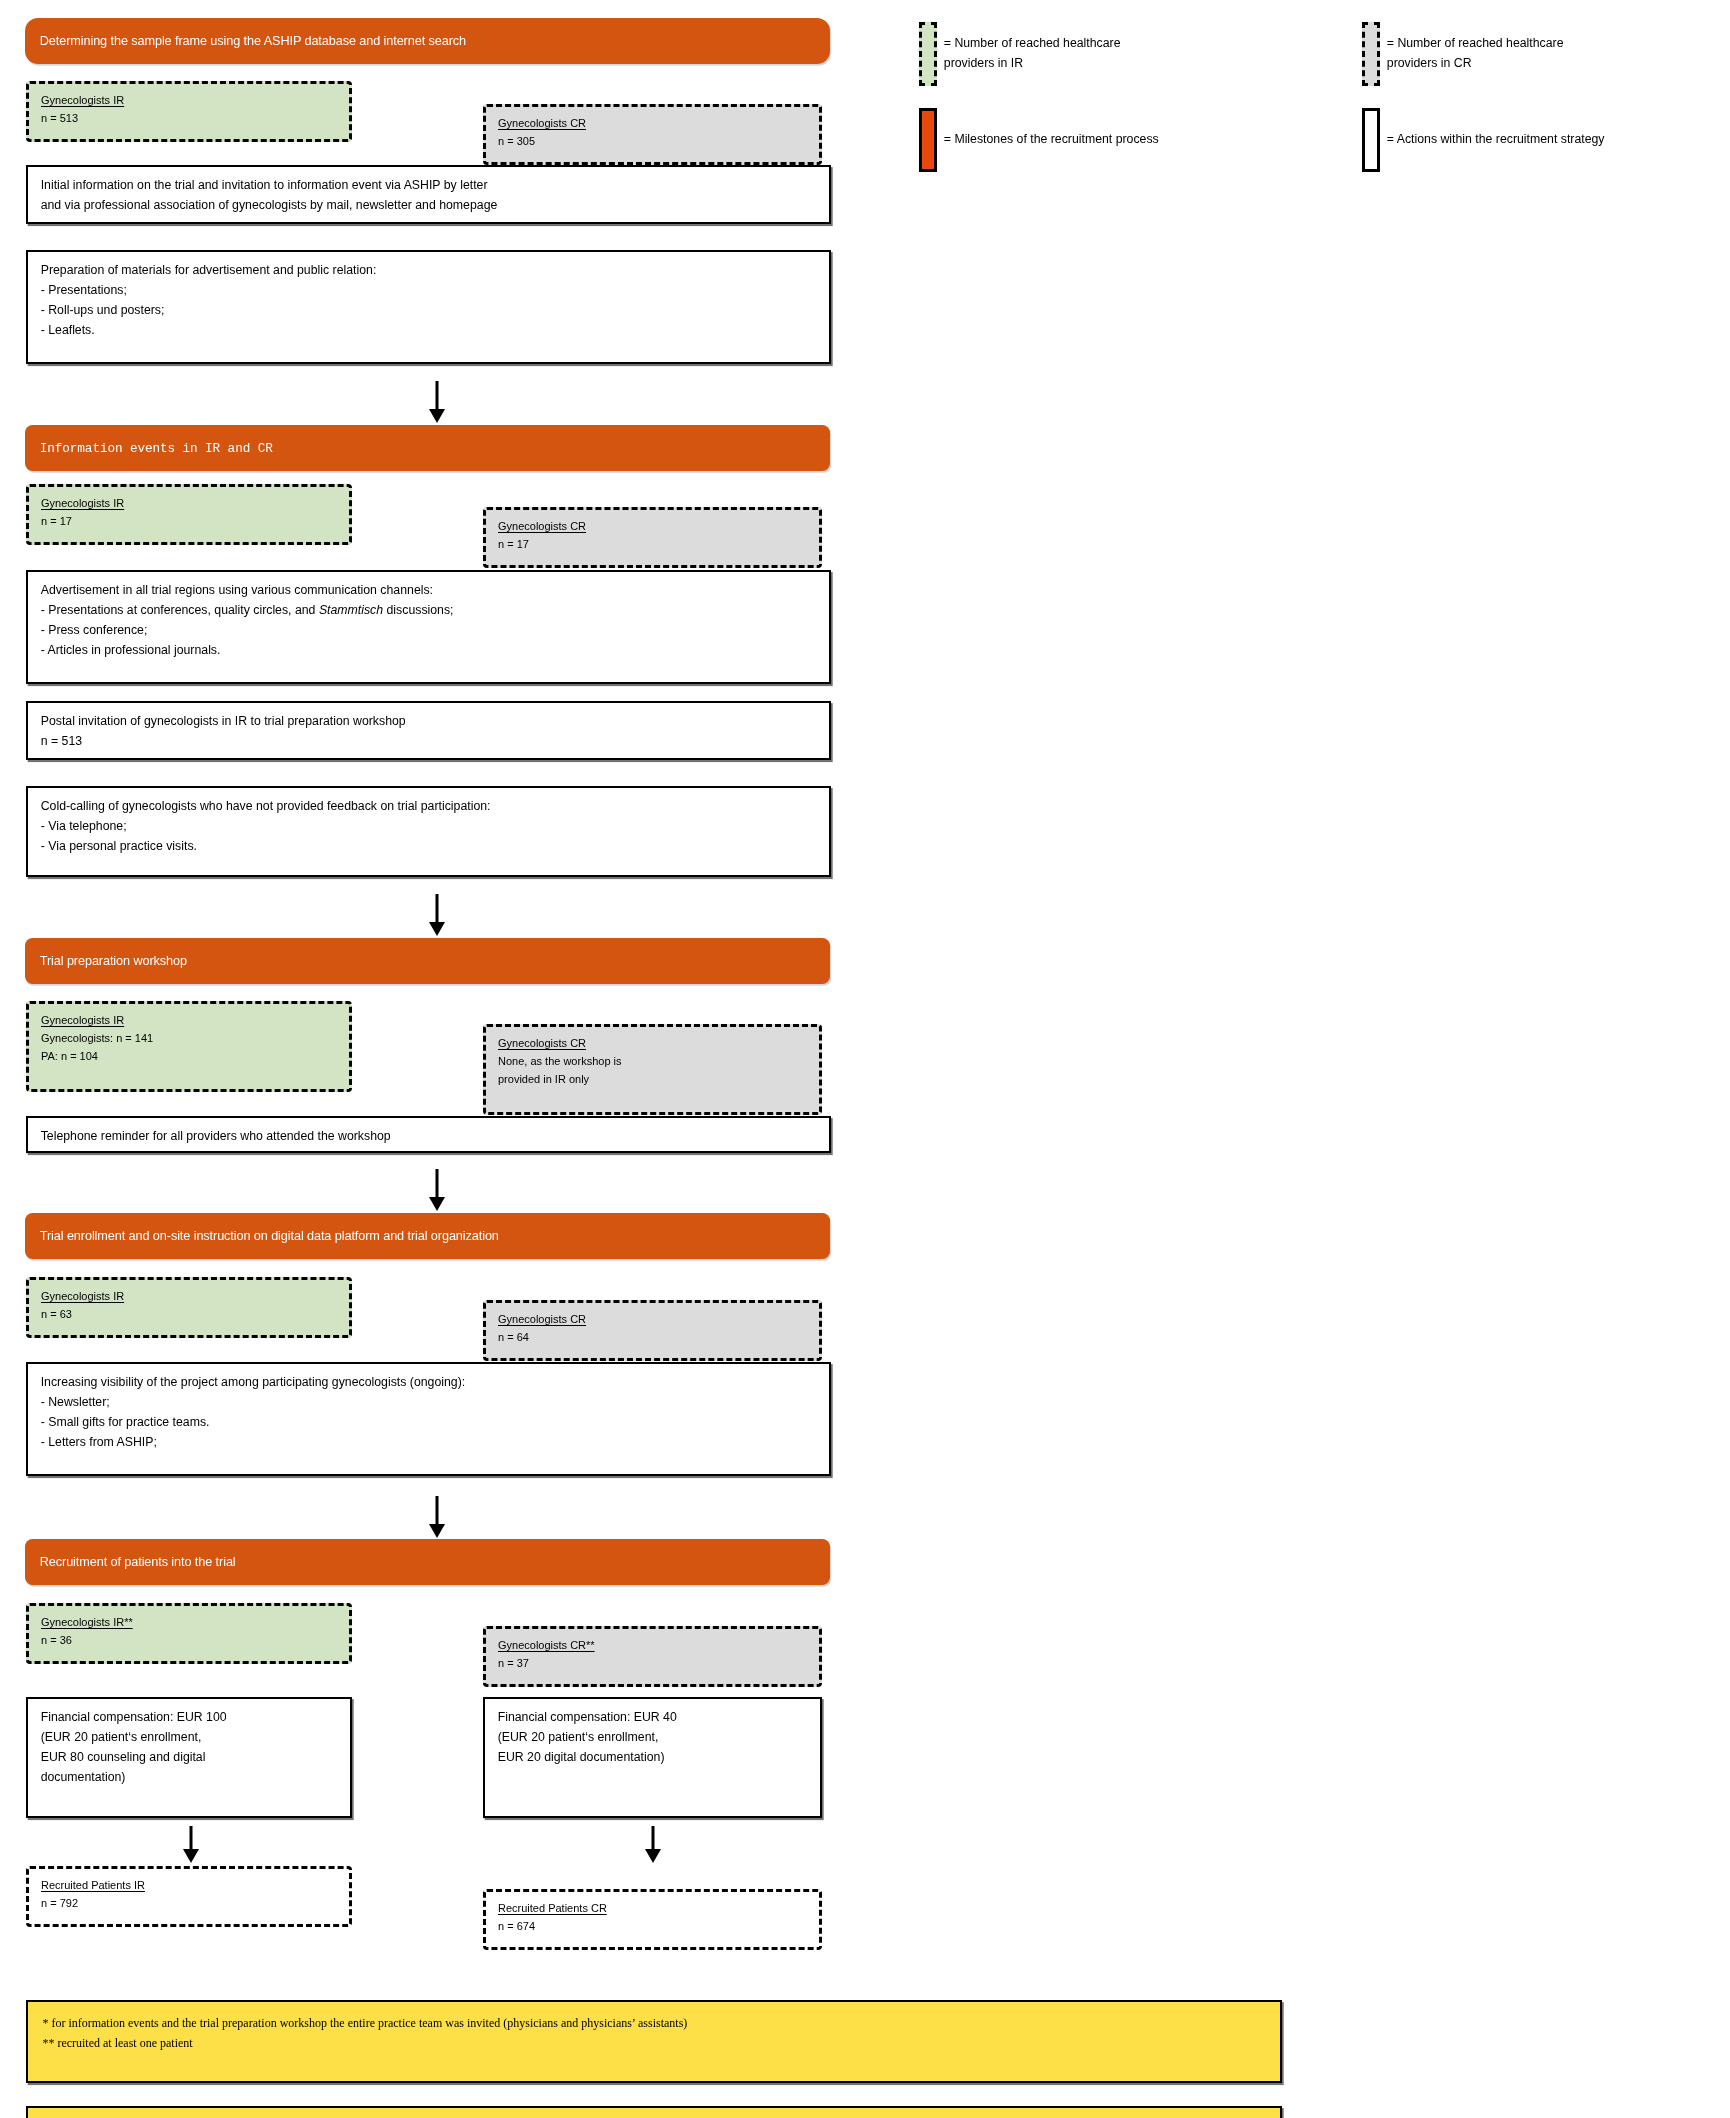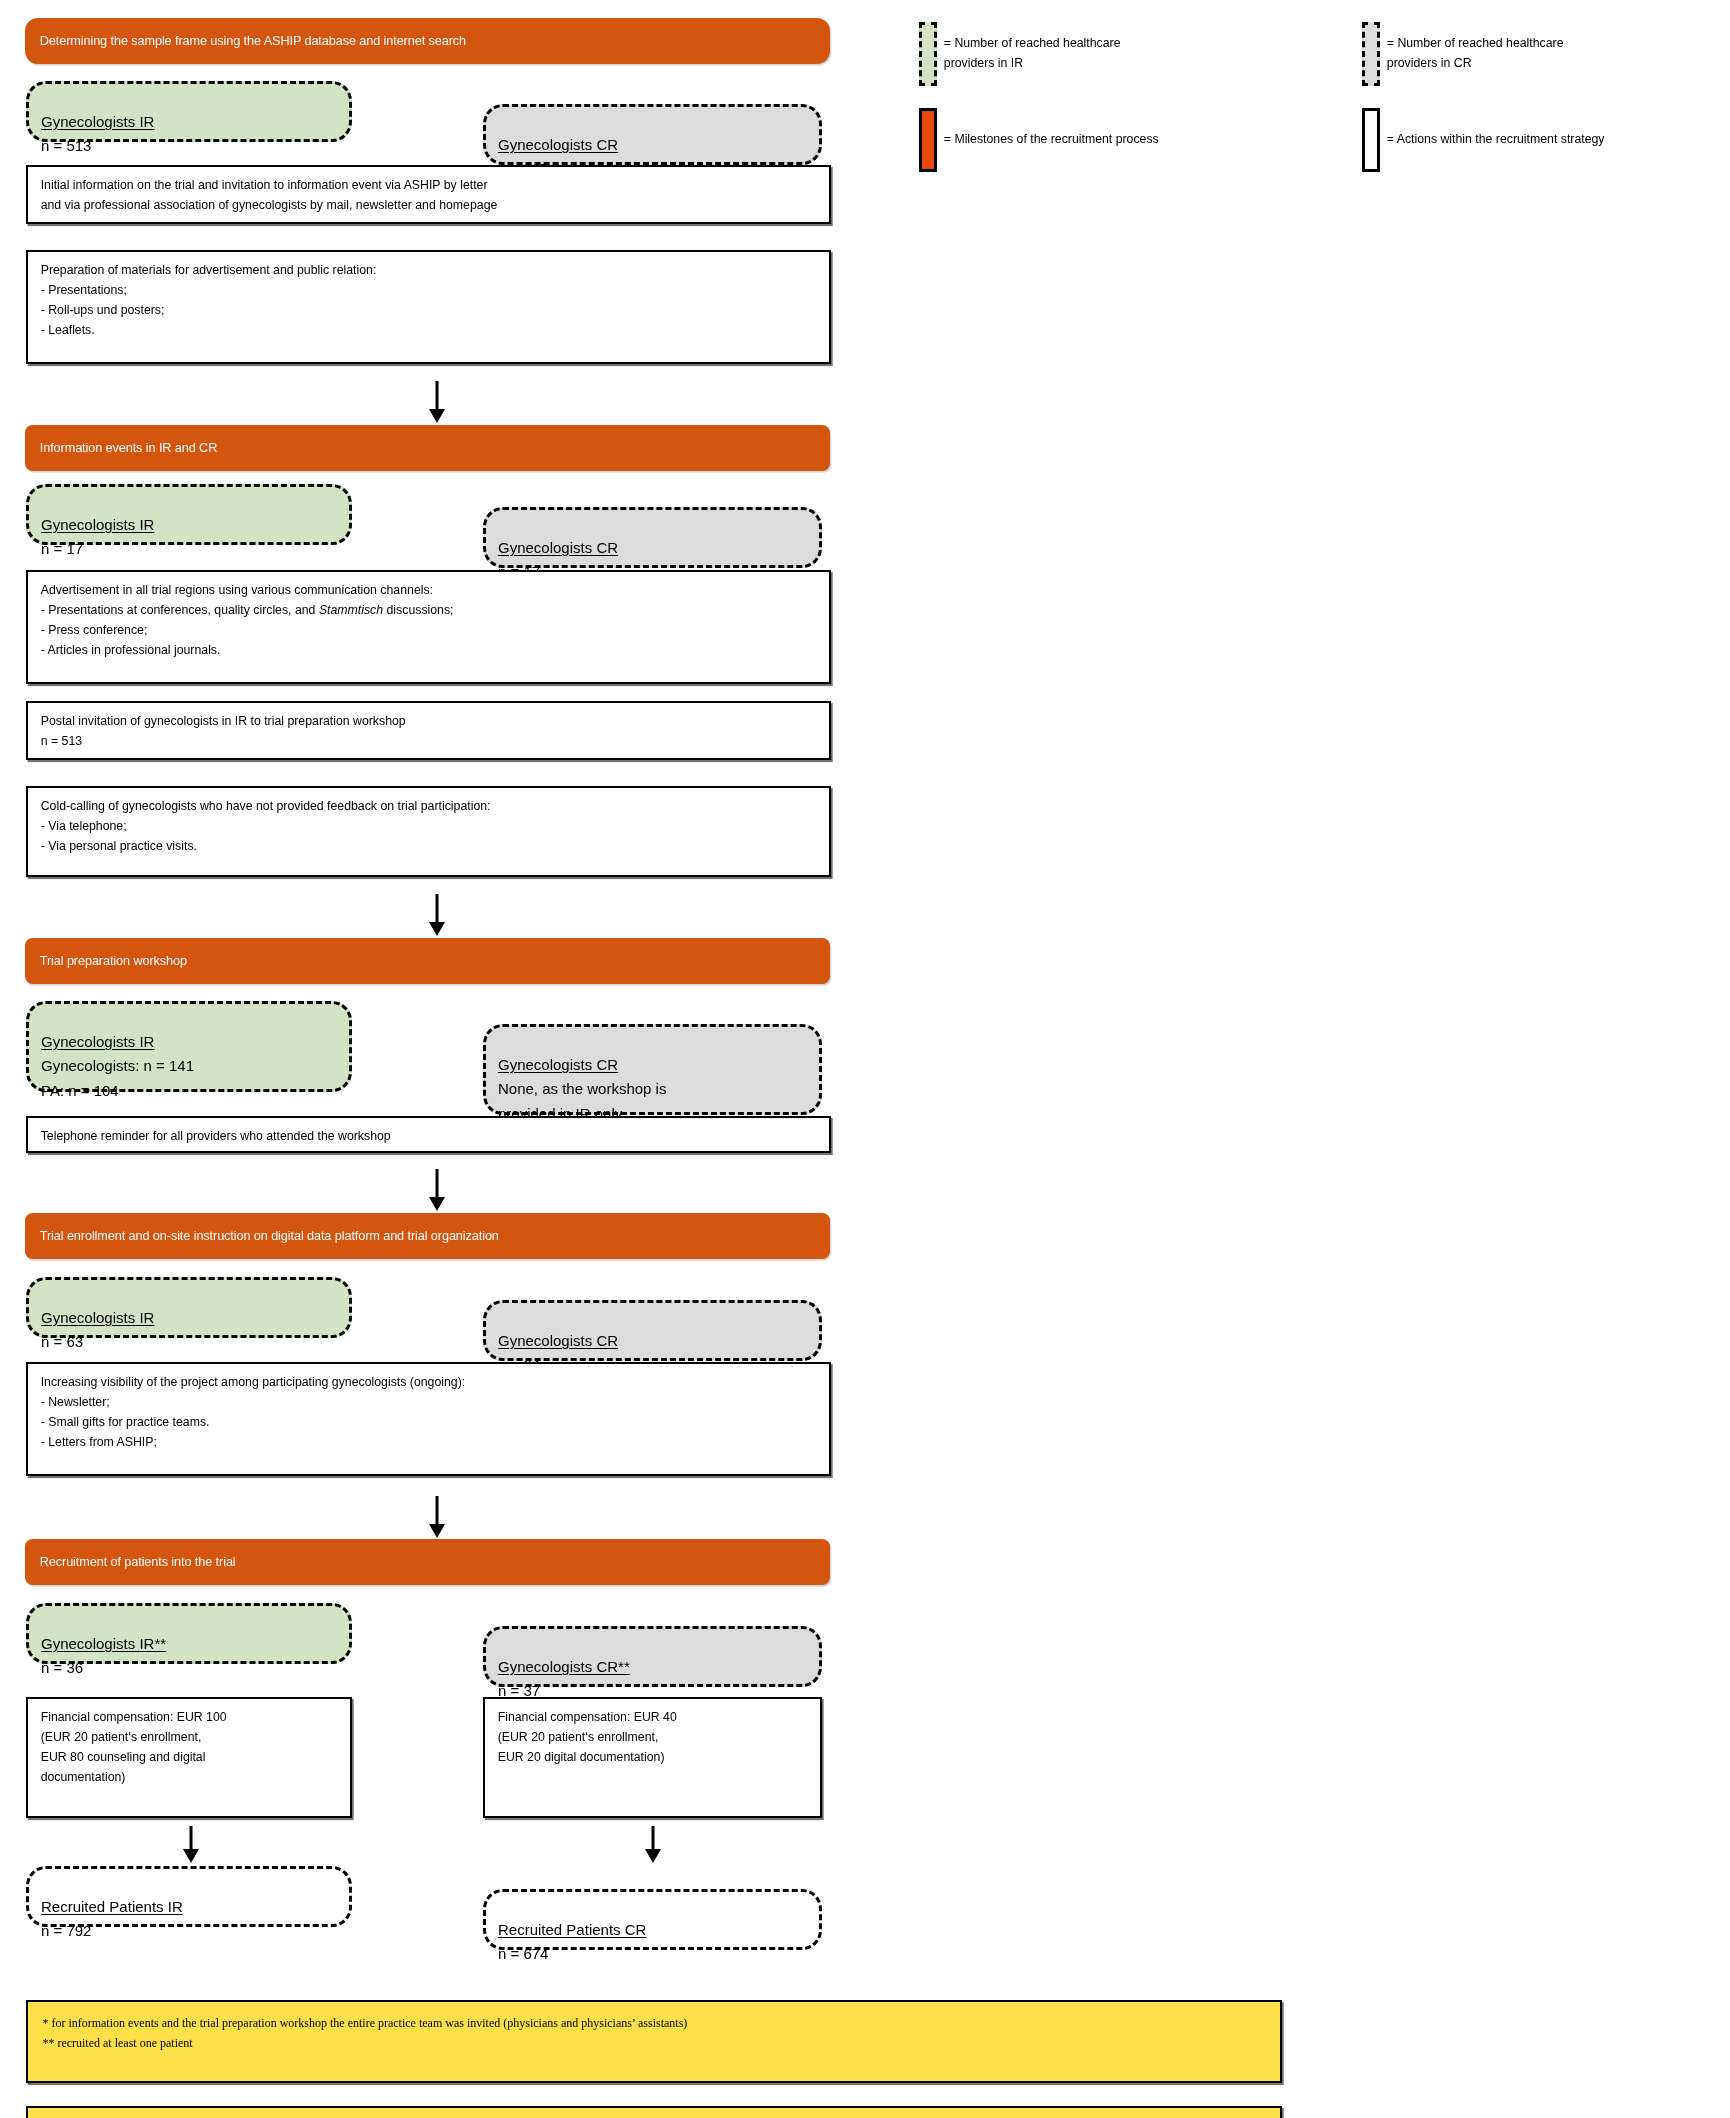--- a/index.html
+++ b/index.html
@@ -33,23 +33,23 @@
     border-radius:0;
     padding: 9.3px 12.7px;
     font-size:12.3px;
     line-height:1.62;
     box-shadow: 1.7px 2.1px 0 rgba(0,0,0,0.55);
   }
 
   
   .reached {
     border:3px dashed #000000;
-    border-radius:20px;
-    padding: 26px 12px;
-    font-size:15px;
+    border-radius:4px;
+    padding: 8px 12px;
+    font-size:11px;
     line-height:1.62;
   }
   .reached.ir { background:#d3e4c4; }
   .reached.cr { background:#dcdcdc;margin-top:23px; }
   .reached .hdr { text-decoration: underline; text-underline-offset:2.1px; display:inline-block; }
 
   
   .lines > div { white-space:nowrap; }
 
   
@@ -148,21 +148,21 @@
       <div>- Roll-ups und posters;</div>
       <div>- Leaflets.</div>
     </div>
   </div>
 
   <div class="arrow" style="left:424px; top:381px; height:42px;">
     <div class="shaft" style="height:30px;"></div>
     <div class="head"></div>
   </div>
 
-  <div class="node milestone" style="left:25.4px; top:425px; width:805px; height:46px;">
+  <div class="node milestone" style="left:25.4px; top:425px; width:805px; height:46px;font-family:Liberation Mono, monospace;">
     <span>Information events in IR and CR</span>
   </div>
 
   <div class="node reached ir" style="left:26px; top:484px; width:326px; height:61px;">
     <div class="hdr">Gynecologists IR</div>
     <div>n = 17</div>
   </div>
 
   <div class="node reached cr" style="left:483px; top:484px; width:339px; height:61px;">
     <div class="hdr">Gynecologists CR</div>

